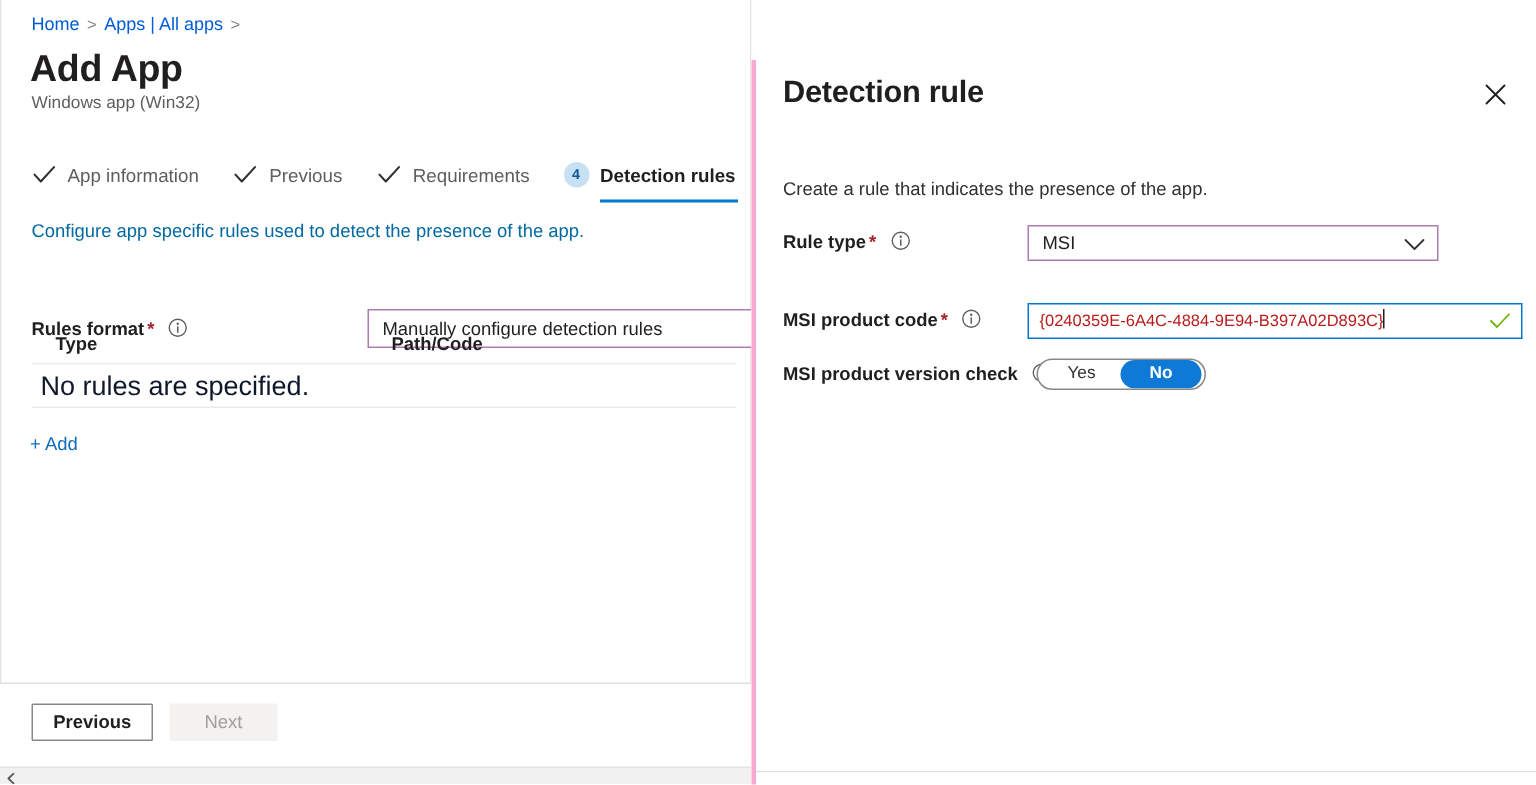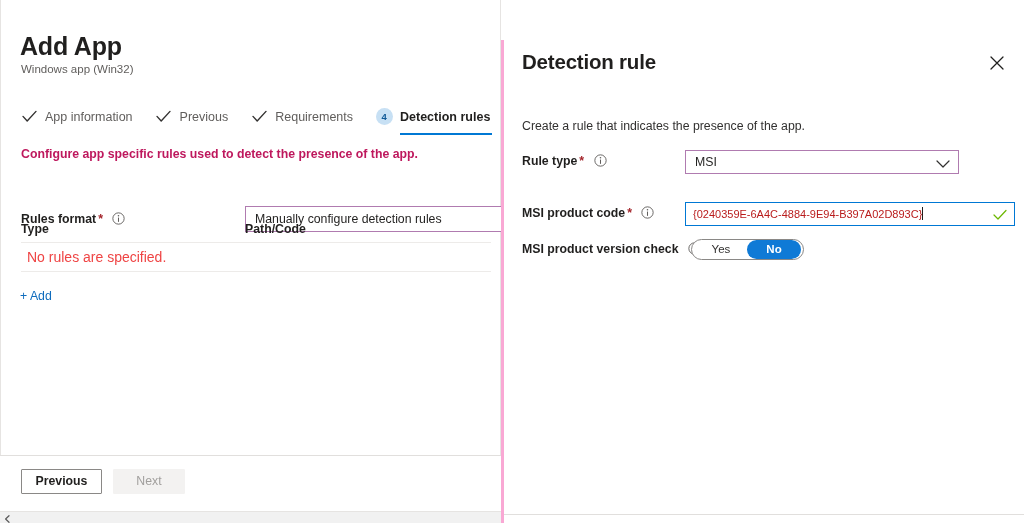--- a/index.html
+++ b/index.html
@@ -127,22 +127,21 @@
     display: none;
   }
   .tab.active .underline { display: block; }
 
   
   .section-desc {
     position: absolute;
     left: 21px; top: 146px;
     font-size: 12.3px;
     line-height: 17px;
-    color: #be185d;
-    font-weight: bold;
+    color: #0369a1;
   }
 
   
   .field-row {
     position: absolute;
     left: 21px; top: 178px;
     width: 460px;
     height: 24px;
     margin-top: 32px;
   }
@@ -187,30 +186,30 @@
     display: flex;
     height: 28px;
     align-items: center;
     border-bottom: 1px solid #edebe9;
   }
   .tbl-th {
     font-size: 12.3px;
     color: #201f1e;
     font-weight: 600;
   }
-  .th-type { width: 224px; }
+  .th-type { width: 224px; margin-left: 16px; }
   .tbl-row {
     display: flex;
     height: 29px;
     align-items: center;
     border-bottom: 1px solid #edebe9;
   }
   .tbl-empty {
-    font-size: 14px;
-    color: #ef4444;
+    font-size: 18px;
+    color: #0f172a;
     padding-left: 6px;
   }
   .add-link {
     position: absolute;
     left: 20px; top: 289px;
     font-size: 12.3px;
     color: #0f6cbd;
     cursor: pointer;
   }
 
@@ -468,20 +467,23 @@
 <body>
 
 <div id="root">
 
   <div class="blade">
     <div class="blade-scroll">
 
       <div class="blade-rail2"></div>
       <div class="blade-rail"></div>
 
+      <div class="breadcrumb">
+        <span class="bc-link">Home</span><span class="bc-sep">&gt;</span><span class="bc-link">Apps | All apps</span><span class="bc-sep">&gt;</span>
+      </div>
 
       <div class="page-title">Add App</div>
       <div class="page-subtitle">Windows app (Win32)</div>
 
       <div class="tabs">
 
         <div class="tab">
           <span class="tab-mark check">
             <svg width="15" height="13" viewBox="0 0 15 13">
                 <path d="M1 6.4L5.2 11 14 1.4" stroke="#323130" stroke-width="1.4" fill="none" stroke-linecap="round" stroke-linejoin="round"></path>

